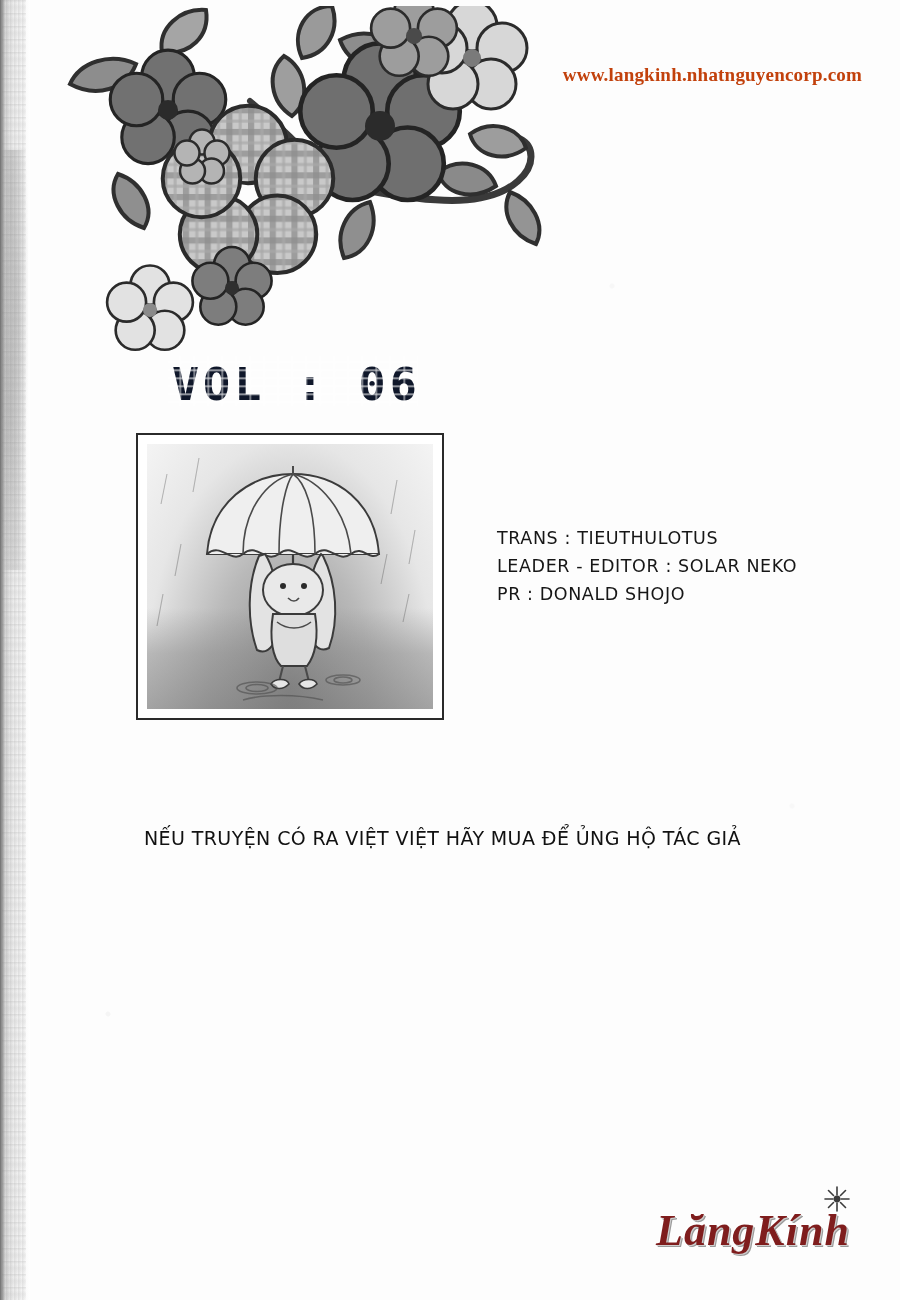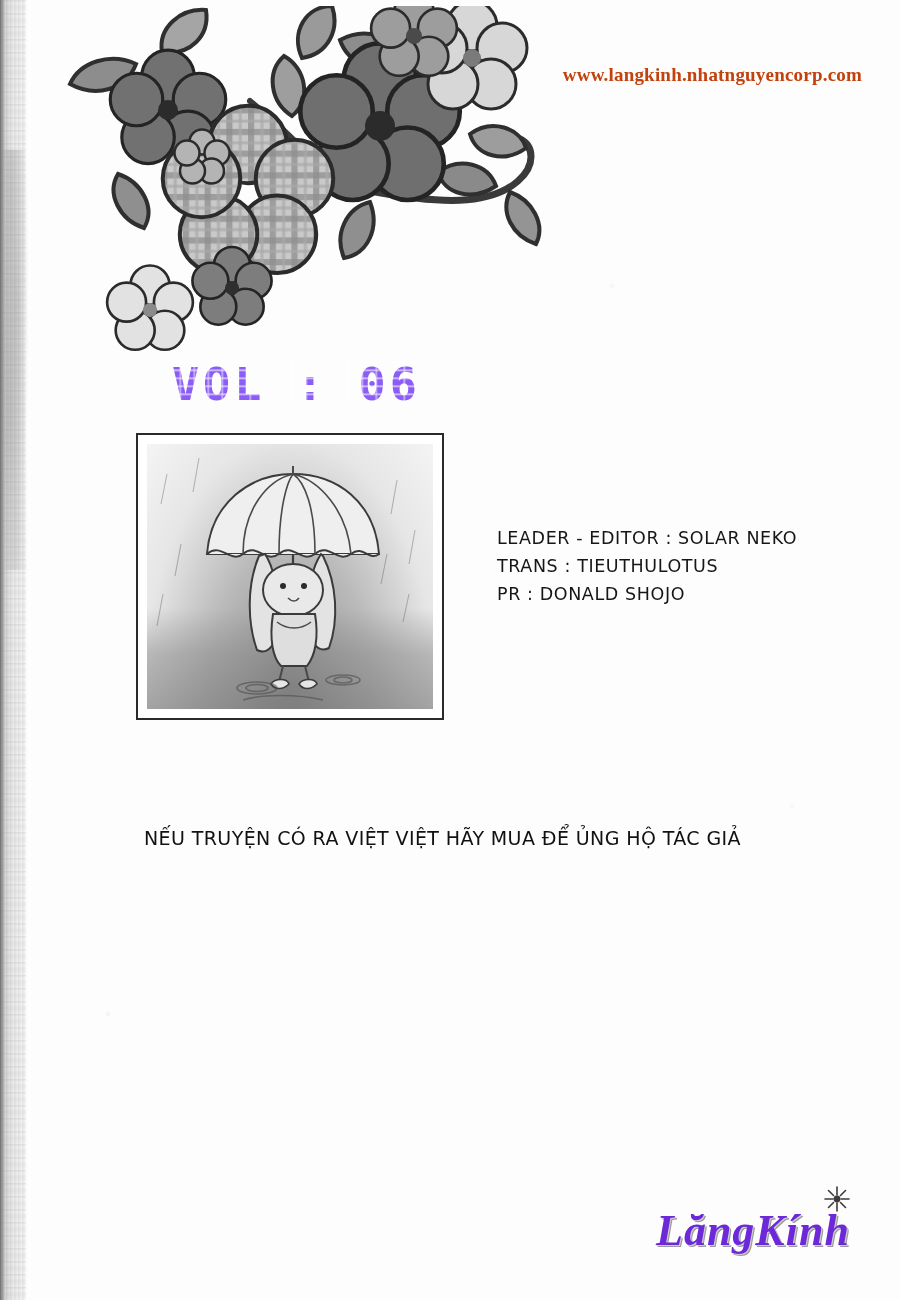--- a/index.html
+++ b/index.html
@@ -76,21 +76,21 @@
 
   
   .vol-title {
     position: absolute;
     left: 172px;
     top: 358px;
     font-family: "DejaVu Sans Mono", monospace;
     font-weight: bold;
     font-size: 45px;
     letter-spacing: 4px;
-    color: #8b5cf6;
+    color: #0f172a;
   }
   .vol-title-mask {
     position: absolute;
     left: 168px;
     top: 356px;
     width: 250px;
     height: 50px;
     pointer-events: none;
     opacity: .85;
     background:
@@ -162,21 +162,21 @@
   }
   .logo-text {
     position: absolute;
     left: 0;
     bottom: 2px;
     font-family: "Liberation Serif", serif;
     font-style: italic;
     font-weight: bold;
     font-size: 44px;
     letter-spacing: 1px;
-    color: #6d28d9;
+    color: #7f1d1d;
     text-shadow:
       1px 1px 0 #cfcfcf,
       2px 2px 0 #9a9a9a,
       -1px -1px 0 #ffffff;
   }
   .logo-star {
     position: absolute;
     right: 16px;
     top: 8px;
     width: 26px;
@@ -336,22 +336,22 @@
             <ellipse cx="196" cy="236" rx="17" ry="5"></ellipse>
             <ellipse cx="196" cy="236" rx="9" ry="3"></ellipse>
             <path d="M96 256 C116 250, 150 250, 176 256"></path>
           </g>
         </g>
       </svg>
     </div>
   </div>
 
   <div class="credits">
+    <div>TRANS : TIEUTHULOTUS</div>
     <div>LEADER - EDITOR : SOLAR NEKO</div>
-    <div>TRANS : TIEUTHULOTUS</div>
     <div>PR : DONALD SHOJO</div>
   </div>
 
   <div class="note">NẾU TRUYỆN CÓ RA VIỆT VIỆT HÃY MUA ĐỂ ỦNG HỘ TÁC GIẢ</div>
 
   <div class="logo">
     <div class="logo-text">LăngKính</div>
     <svg class="logo-star" viewBox="0 0 26 26" xmlns="http://www.w3.org/2000/svg">
       <g stroke="#3b3b3b" stroke-width="1.6" stroke-linecap="round">
         <path d="M13 1 L13 9"></path>

